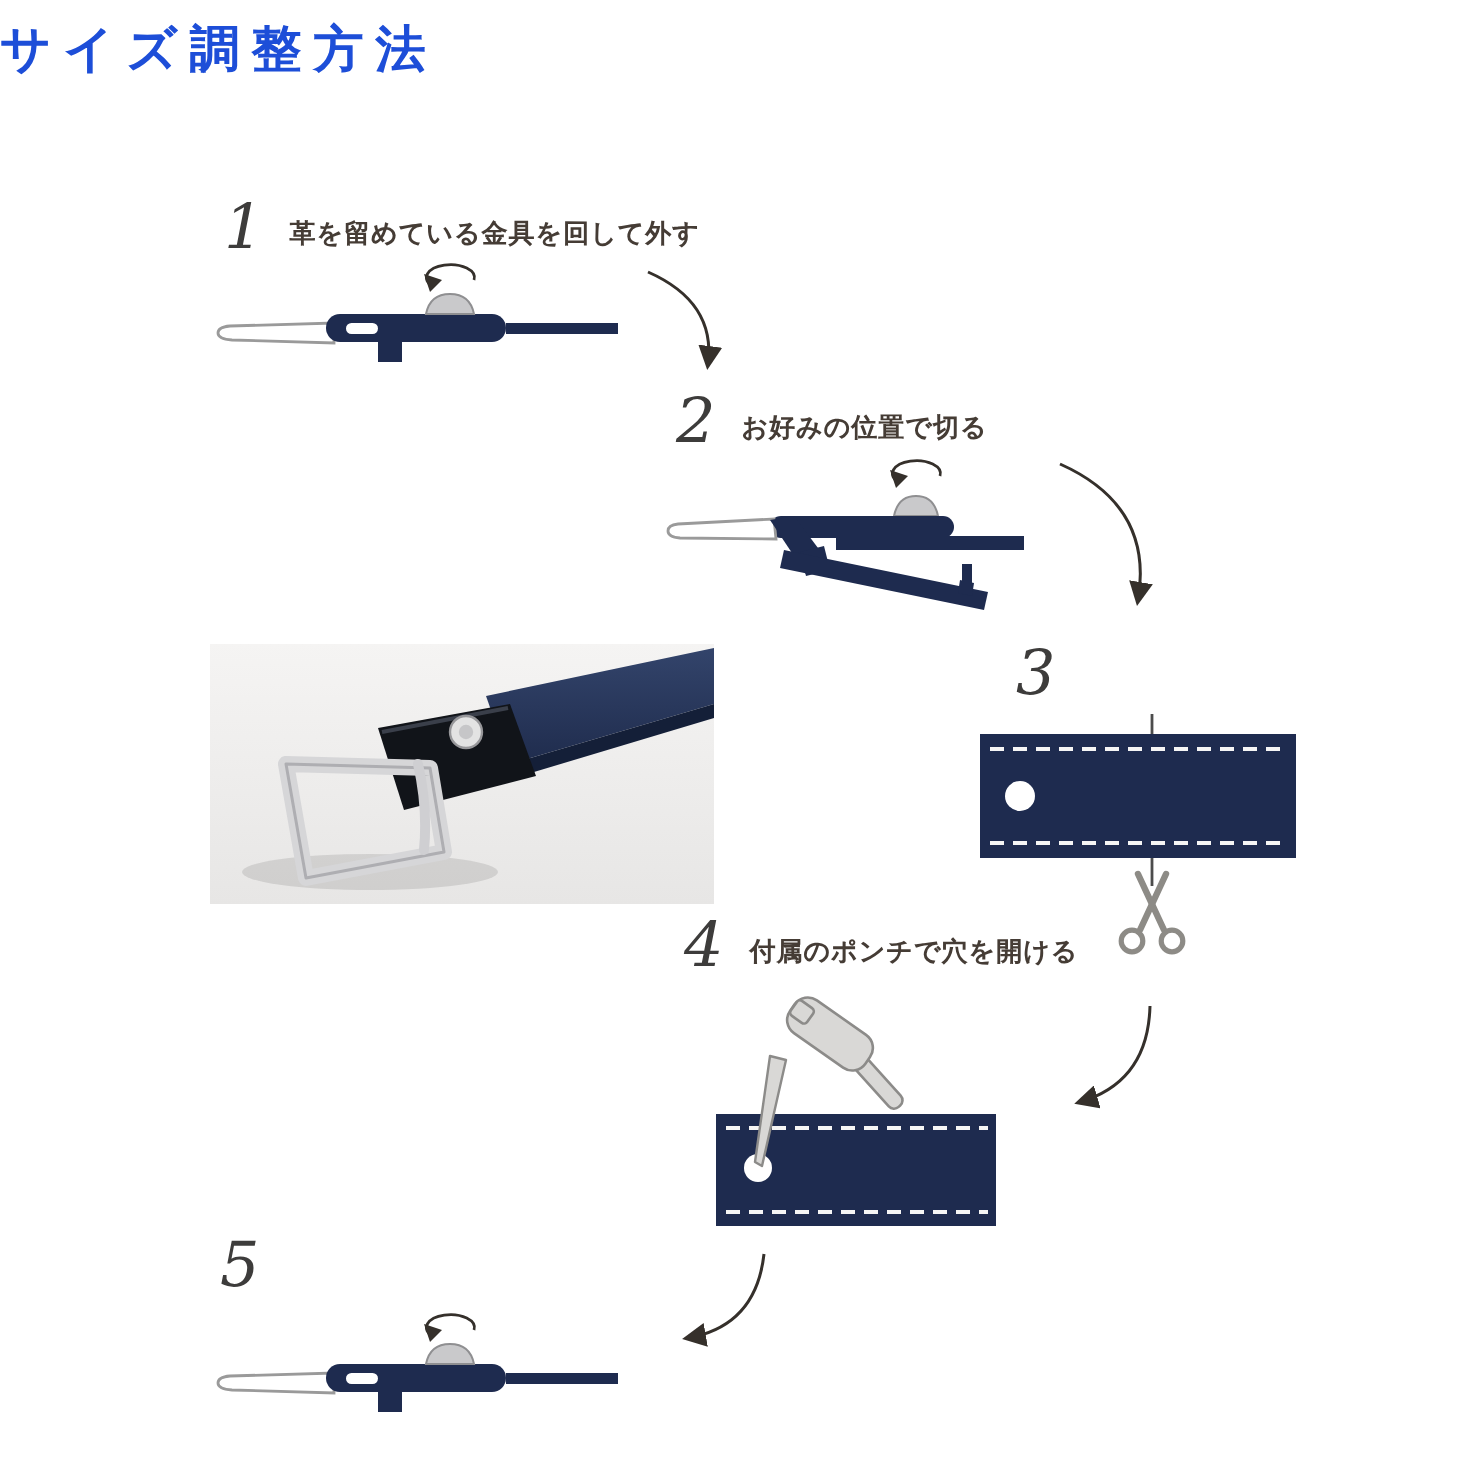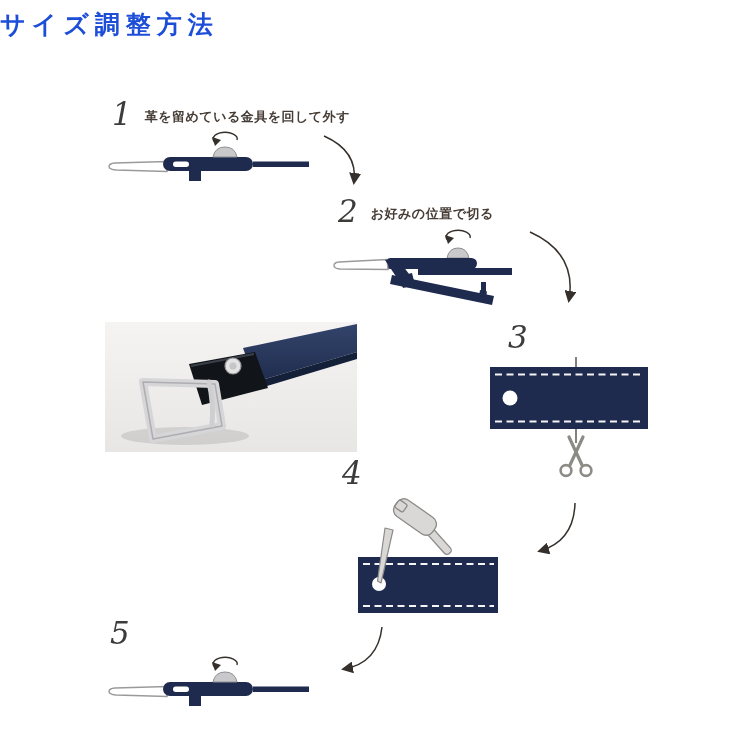--- a/index.html
+++ b/index.html
@@ -138,20 +138,21 @@
         <path d="M83 82 L96 110" stroke="#8d8b86" stroke-width="3.2" stroke-linecap="round" fill="none"></path>
         <path d="M97 82 L84 110" stroke="#8d8b86" stroke-width="3.2" stroke-linecap="round" fill="none"></path>
         <circle cx="80" cy="115.5" r="5.4" fill="none" stroke="#8d8b86" stroke-width="2.6"></circle>
         <circle cx="100" cy="115.5" r="5.4" fill="none" stroke="#8d8b86" stroke-width="2.6"></circle>
       </g>
     </svg>
   </div>
 
   <div class="step-header" style="left:342px; top:458px;">
     <span class="step-num">4</span>
+    <span class="step-label">付属のポンチで穴を開ける</span>
   </div>
 
   <div class="illus" style="left:352px; top:490px;">
     <svg width="230" height="128" viewBox="0 0 230 128">
       <g>
         <rect x="6" y="67" width="140" height="56" fill="#1e2b4f"></rect>
         <line x1="11" y1="74" x2="142" y2="74" stroke="#f5f5f5" stroke-width="2" stroke-dasharray="7 4.5"></line>
         <line x1="11" y1="116" x2="142" y2="116" stroke="#f5f5f5" stroke-width="2" stroke-dasharray="7 4.5"></line>
         <circle cx="27" cy="94" r="7" fill="#ffffff"></circle>
       </g>

